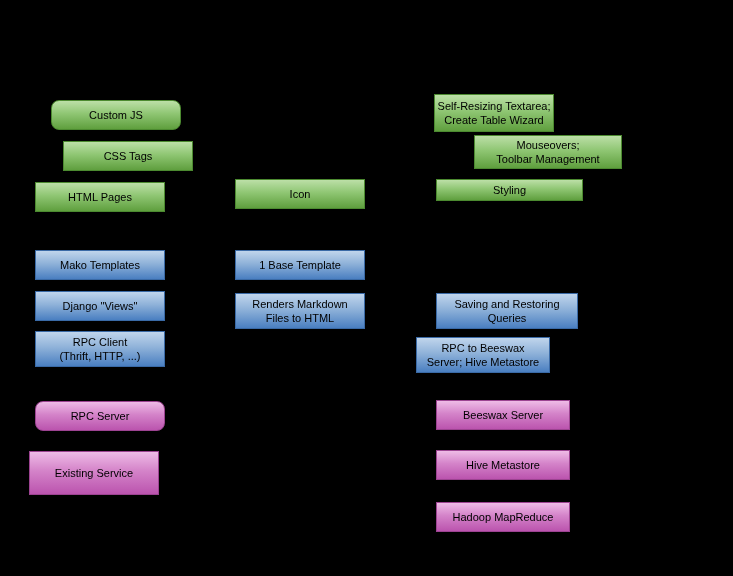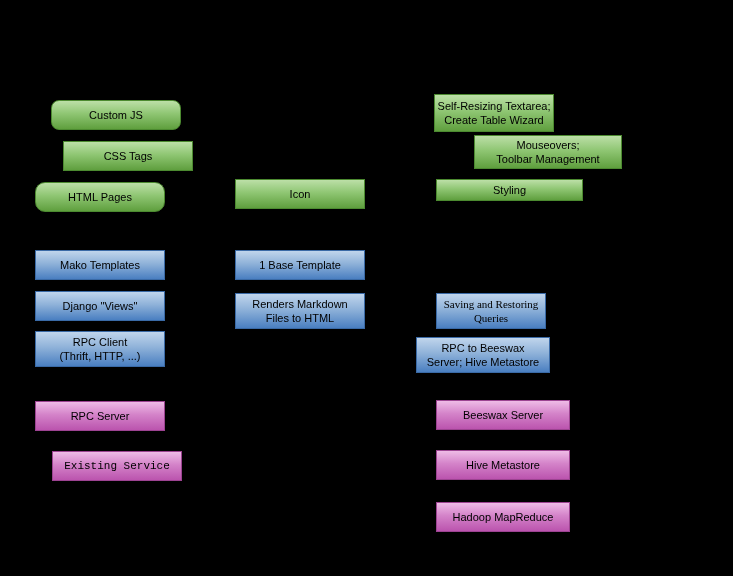--- a/index.html
+++ b/index.html
@@ -40,39 +40,39 @@
     border: 1px solid #9c4391;
   }
 </style>
 </head>
 <body>
 
 <div class="stage">
 
   <div class="box green" style="left:51px; top:100px; width:130px; height:30px;border-radius:8px;">Custom JS</div>
   <div class="box green" style="left:35px; top:141px; width:130px; height:30px;margin-left:28px;">CSS Tags</div>
-  <div class="box green" style="left:35px; top:182px; width:130px; height:30px;border-radius:10px;">HTML Pages</div>
+  <div class="box green" style="left:35px; top:182px; width:130px; height:30px;">HTML Pages</div>
   <div class="box blue" style="left:35px; top:250px; width:130px; height:30px;">Mako Templates</div>
   <div class="box blue" style="left:35px; top:291px; width:130px; height:30px;">Django "Views"</div>
   <div class="box blue" style="left:35px; top:331px; width:130px; height:36px;">RPC Client
 (Thrift, HTTP, ...)</div>
-  <div class="box magenta" style="left:35px; top:401px; width:130px; height:30px;">RPC Server</div>
-  <div class="box magenta" style="left:52px; top:451px; width:130px; height:30px;font-family:Liberation Mono, monospace;">Existing Service</div>
+  <div class="box magenta" style="left:35px; top:401px; width:130px; height:30px;border-radius:8px;">RPC Server</div>
+  <div class="box magenta" style="left:29px; top:451px; width:130px; height:44px;">Existing Service</div>
 
   <div class="box green" style="left:235px; top:179px; width:130px; height:30px;text-align:right;">Icon</div>
   <div class="box blue" style="left:235px; top:250px; width:130px; height:30px;">1 Base Template</div>
   <div class="box blue" style="left:235px; top:293px; width:130px; height:36px;">Renders Markdown
 Files to HTML</div>
 
   <div class="box green" style="left:434px; top:94px; width:120px; height:38px;">Self-Resizing Textarea;
 Create Table Wizard</div>
   <div class="box green" style="left:434px; top:135px; width:148px; height:34px;margin-left:40px;">Mouseovers;
 Toolbar Management</div>
   <div class="box green" style="left:436px; top:179px; width:147px; height:22px;">Styling</div>
-  <div class="box blue" style="left:436px; top:293px; width:110px; height:36px;font-family:Liberation Serif, serif;">Saving and Restoring
+  <div class="box blue" style="left:436px; top:293px; width:142px; height:36px;">Saving and Restoring
 Queries</div>
   <div class="box blue" style="left:416px; top:337px; width:134px; height:36px;">RPC to Beeswax
 Server; Hive Metastore</div>
   <div class="box magenta" style="left:436px; top:400px; width:134px; height:30px;">Beeswax Server</div>
   <div class="box magenta" style="left:436px; top:450px; width:134px; height:30px;">Hive Metastore</div>
   <div class="box magenta" style="left:436px; top:502px; width:134px; height:30px;">Hadoop MapReduce</div>
 
 </div>
 
 </body></html>

